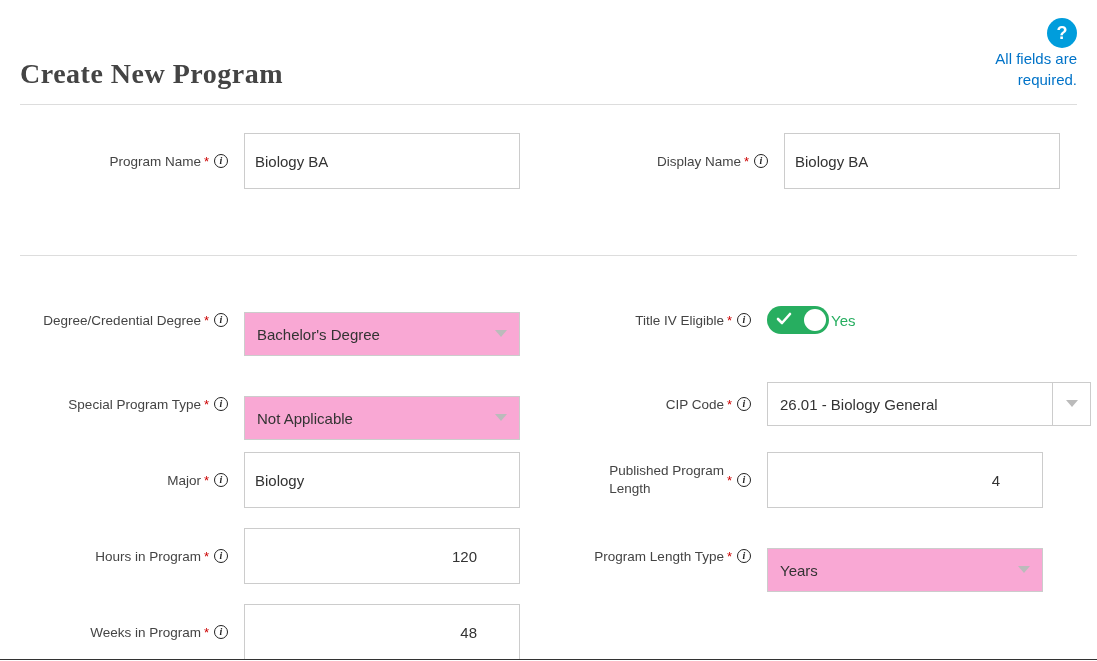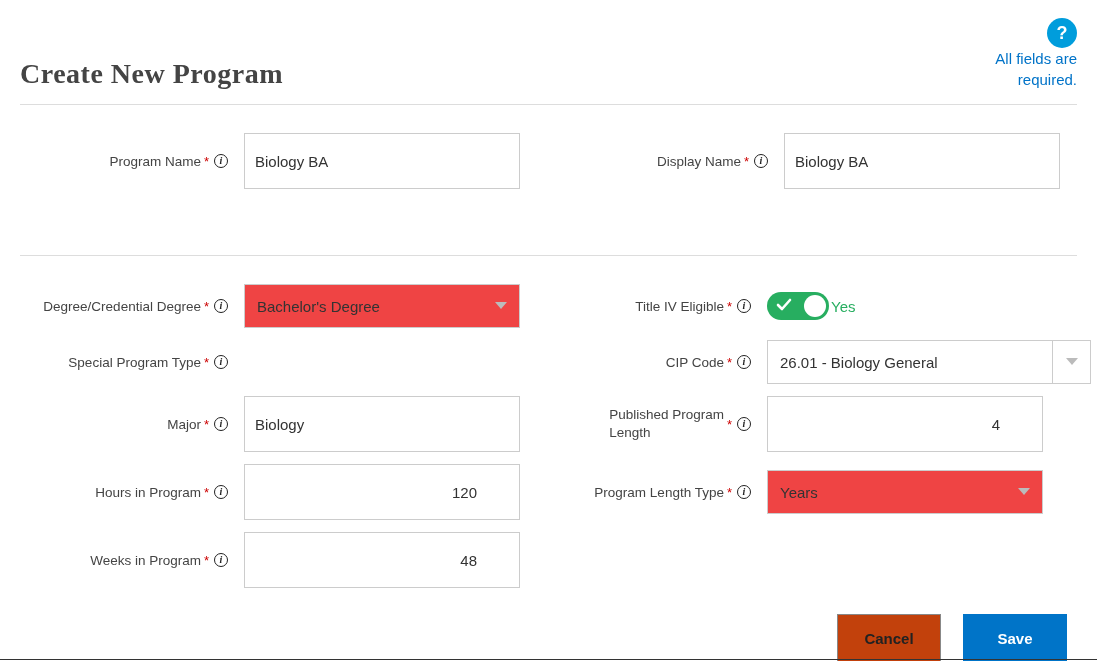--- a/index.html
+++ b/index.html
@@ -99,27 +99,28 @@
     border:1px solid #ccc;
     padding: 0 10px;
     font-size:15px;
     color:#333;
     outline:none;
   }
   input.num-input { text-align:right; padding-right:42px; }
   .select-like {
     width:276px; height:44px;
     border:1px solid #ccc;
-    background:#ef4444;
+    background:#f9a8d4;
     display:flex; align-items:center;
     padding:0 12px;
     font-size:15px;
     color:#333;
     position:relative;
     cursor:pointer;
+    margin-top:28px;
   }
   .select-like .sel-val { flex:1; }
   .chev {
     width:12px; height:8px;
     position:relative;
   }
   .chev::before{
     content:"";
     position:absolute; left:0; top:0;
     border-left:6px solid transparent;
@@ -263,20 +264,26 @@
         </div>
       </div>
     </div>
 
     <div class="field-row mbig">
       <div class="label-cell">
         <span class="lbl-text">Special Program Type</span>
         <span class="req">*</span>
         <span class="info-icon">i</span>
       </div>
+      <div class="control-cell">
+        <div class="select-like">
+          <span class="sel-val">Not Applicable</span>
+          <span class="chev"></span>
+        </div>
+      </div>
     </div>
 
     <div class="field-row mbig">
       <div class="label-cell">
         <span class="lbl-text">CIP Code</span>
         <span class="req">*</span>
         <span class="info-icon">i</span>
       </div>
       <div class="control-cell">
         <div class="select-split">

